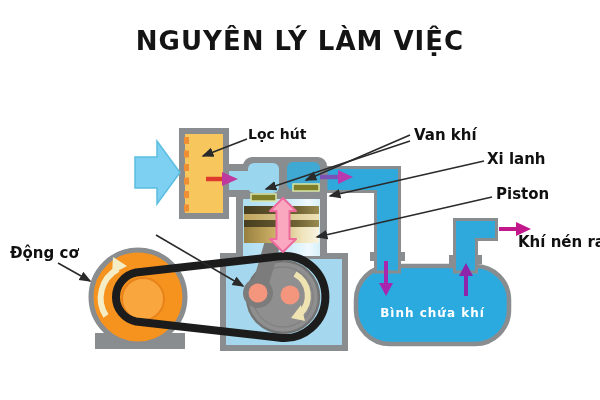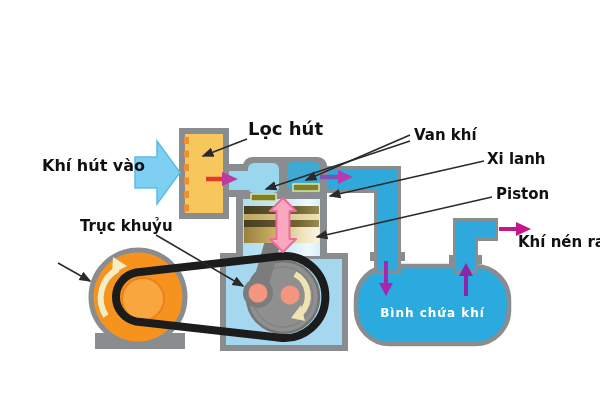--- a/index.html
+++ b/index.html
@@ -136,23 +136,23 @@
       <line x1="247" y1="139" x2="203" y2="156" marker-end="url(#ah)"></line>
       <line x1="410" y1="135" x2="306" y2="180" marker-end="url(#ah)"></line>
       <line x1="410" y1="141" x2="266" y2="189" marker-end="url(#ah)"></line>
       <line x1="484" y1="161" x2="330" y2="196" marker-end="url(#ah)"></line>
       <line x1="492" y1="197" x2="317" y2="237" marker-end="url(#ah)"></line>
       <line x1="156" y1="235" x2="243" y2="286" marker-end="url(#ah)"></line>
       <line x1="58" y1="263" x2="90" y2="281" marker-end="url(#ah)"></line>
     </g>
   </svg>
 
+  <div class="title">NGUYÊN LÝ LÀM VIỆC</div>
 
-  <div class="lbl" style="left:42px;top:156px;font-size:16px;">Khí hút vào</div>
-  <div class="lbl" style="left:248px;top:118px;font-size:18px;">Lọc hút</div>
+  <div class="lbl" style="left:248px;top:126px;font-size:14px;">Lọc hút</div>
   <div class="lbl" style="left:487px;top:150px;">Xi lanh</div>
   <div class="lbl" style="left:414px;top:126px;">Van khí</div>
   <div class="lbl" style="left:496px;top:185px;">Piston</div>
-  <div class="lbl" style="left:80px;top:217px;">Trục khuỷu</div>
+  <div class="lbl" style="left:10px;top:244px;">Động cơ</div>
   <div class="lbl" style="left:518px;top:233px;">Khí nén ra</div>
   <div class="lbl-tank">Bình chứa khí</div>
 
 </div>
 
 </body></html>

